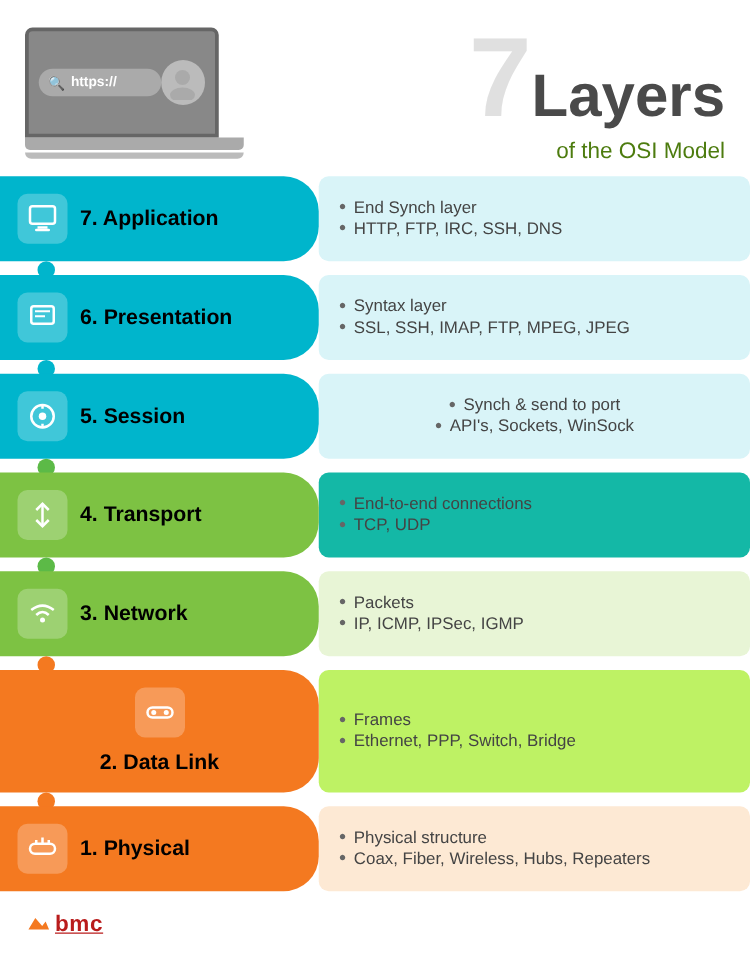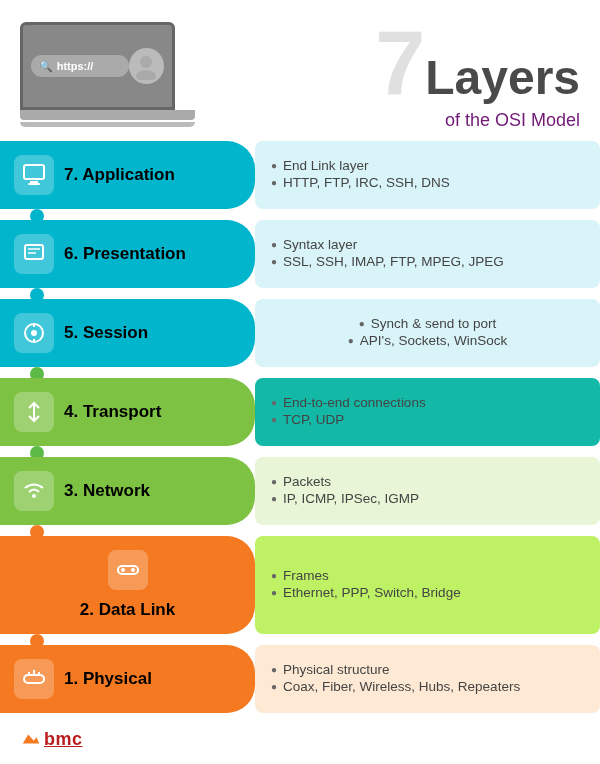--- a/index.html
+++ b/index.html
@@ -107,21 +107,21 @@
       font-weight: 900;
       color: #4a4a4a;
       line-height: 1;
       display: inline-block;
       vertical-align: bottom;
       margin-bottom: 6px;
     }
 
     .title-subtitle {
       font-size: 18px;
-      color: #701a75;
+      color: #4d7c0f;
       margin-top: 2px;
       text-align: right;
     }
 
     
     .layers-container {
       width: 100%;
       padding: 0;
     }
 
@@ -302,21 +302,21 @@
         <div class="layer-icon">
           <svg width="26" height="26" viewBox="0 0 26 26" fill="none">
             <rect x="3" y="3" width="20" height="14" rx="2" stroke="white" stroke-width="2"></rect>
             <rect x="9" y="19" width="8" height="2" fill="white"></rect>
             <rect x="7" y="21" width="12" height="2" rx="1" fill="white"></rect>
           </svg>
         </div>
         <span class="layer-name">7. Application</span>
       </div>
       <div class="layer-right">
-        <div class="layer-bullet">End Link layer</div>
+        <div class="layer-bullet">End Synch layer</div>
         <div class="layer-bullet">HTTP, FTP, IRC, SSH, DNS</div>
       </div>
     </div>
     <div class="connector">
       <div class="connector-dot dot-teal"></div>
     </div>
     <div class="layer-row layer-6">
       <div class="layer-left">
         <div class="layer-icon">
           <svg width="26" height="26" viewBox="0 0 26 26" fill="none">

